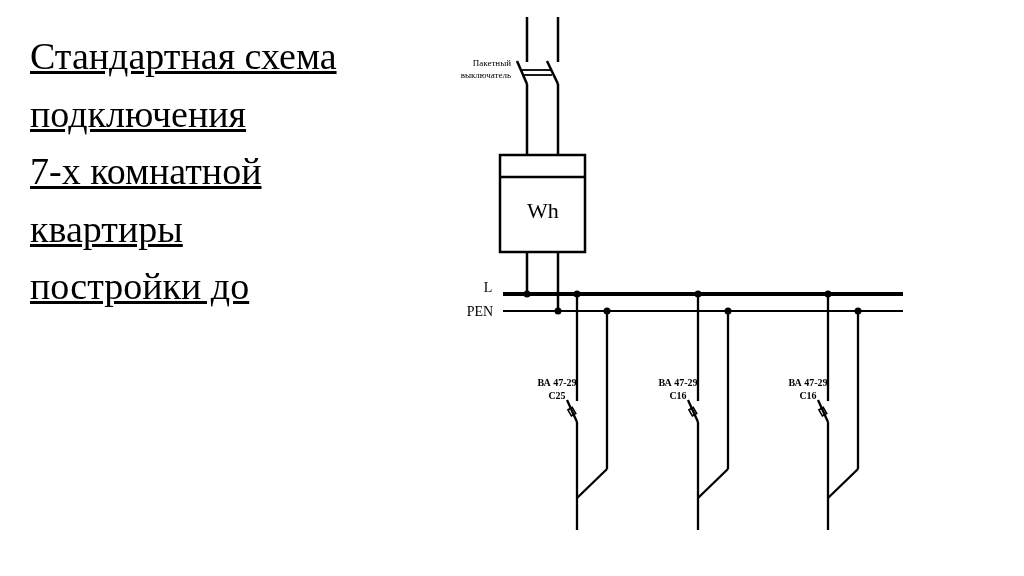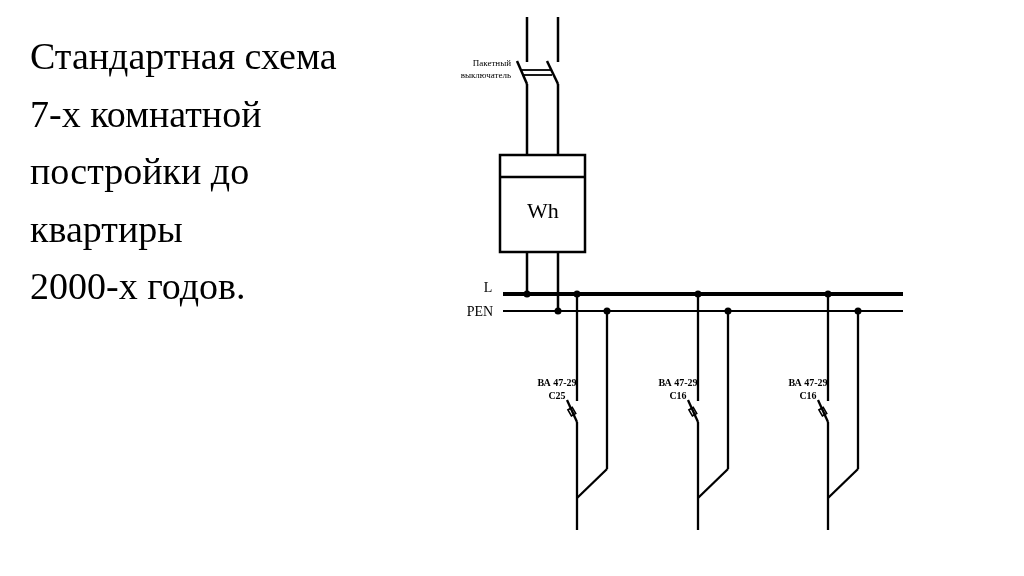--- a/index.html
+++ b/index.html
@@ -1,30 +1,30 @@
 <!DOCTYPE html>
 <html><head>
 <meta charset="utf-8">
 <style>
   html, body { margin:0; padding:0; background:#ffffff; }
   body { width:1024px; height:576px; position:relative; overflow:hidden; font-family:"Liberation Serif", serif; }
-  .title { position:absolute; left:30px; top:28px; width:380px; color:#000; font-size:38px; line-height:57.5px; }
+  .title { position:absolute; left:30px; top:28px; width:380px; color:#000; font-size:38px; line-height:57.5px;text-decoration:underline; }
   .title div { white-space:nowrap; }
   svg { position:absolute; left:0; top:0; }
   svg text { font-family:"Liberation Serif", serif; fill:#000; }
 </style>
 </head>
 <body>
 
 <div class="title">
   <div>Стандартная схема</div>
+  <div>подключения</div>
   <div>7-х комнатной</div>
+  <div>квартиры</div>
   <div>постройки до</div>
-  <div>квартиры</div>
-  <div>2000-х годов.</div>
 </div>
 
 <svg width="1024" height="576">
   <g stroke="#000" stroke-width="2.5" fill="none">
 
     <line x1="527" y1="17" x2="527" y2="62"></line>
     <line x1="558" y1="17" x2="558" y2="62"></line>
 
     <line x1="517" y1="61" x2="527" y2="84"></line>
     <line x1="547" y1="61" x2="558" y2="84"></line>

